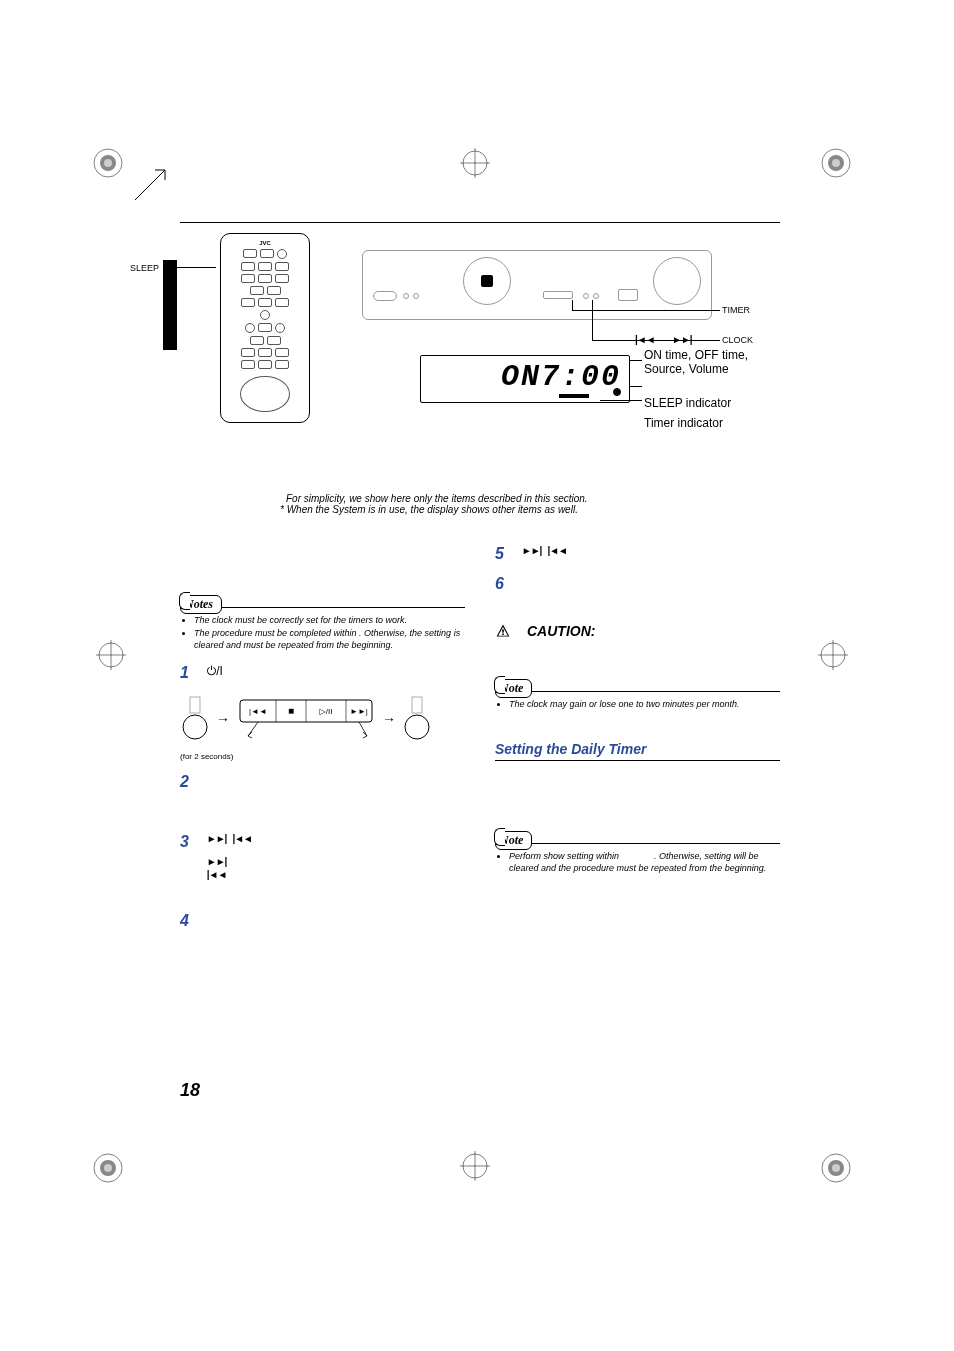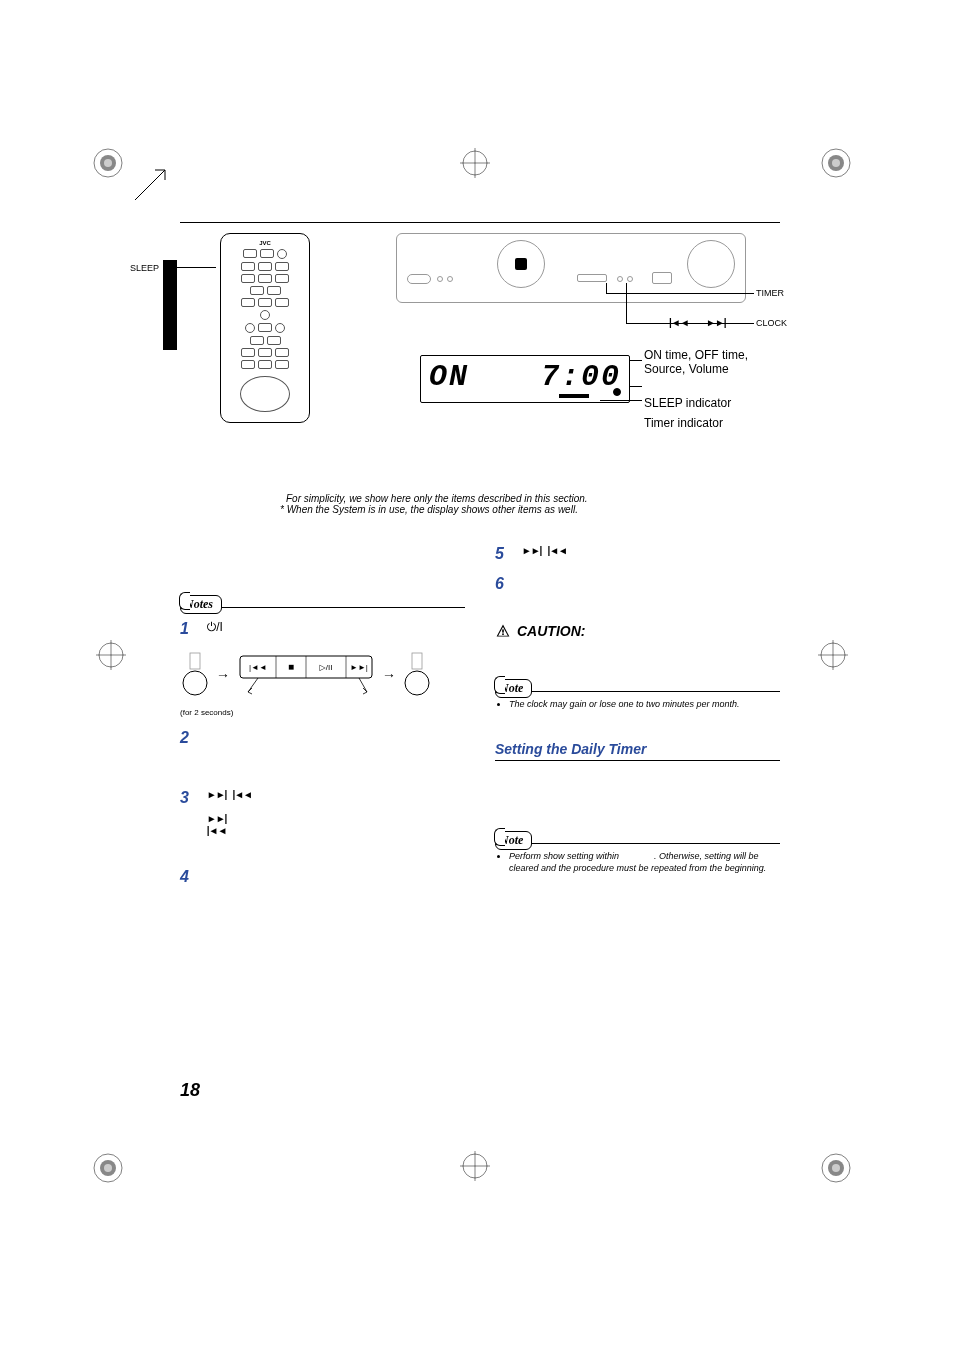--- a/index.html
+++ b/index.html
@@ -11,41 +11,41 @@
   .cross-mark { position: absolute; width: 30px; height: 30px; }
   
   
   .page { position: absolute; left: 180px; top: 220px; width: 600px; }
   
   
   .title-bar { background: #000; color: #fff; font-size: 30px; font-weight: bold; padding: 6px 14px; font-family: Arial Black, Arial, sans-serif; }
   .title-underline { border-bottom: 1px solid #000; margin-top: 2px; }
   
   
-  .diagrams { display: flex; margin-top: 10px; gap: 36px; }
+  .diagrams { display: flex; margin-top: 10px; gap: 2px; }
   .remote-box { position: relative; width: 160px; }
   .remote-label { position: absolute; left: -50px; top: 30px; font-size: 9px; }
   .remote-label-line { position: absolute; left: -4px; top: 34px; width: 40px; height: 1px; background: #000; }
   .remote { width: 90px; height: 190px; border: 1px solid #000; border-radius: 10px; margin-left: 40px; background: #fff; padding: 6px; display: flex; flex-direction: column; gap: 3px; }
   .remote .brand { font-size: 6px; text-align: center; font-weight: bold; }
   .remote .row { display: flex; gap: 3px; justify-content: center; }
   .rbtn { width: 14px; height: 9px; border: 0.5px solid #555; border-radius: 2px; }
   .rbtn.round { border-radius: 50%; width: 10px; height: 10px; }
   .dpad { position: relative; width: 50px; height: 50px; margin: 4px auto; border: 1px solid #555; border-radius: 50%; }
   
   
-  .unit-box { position: relative; flex: 1; }
+  .unit-box { position: relative; flex: 1; margin-top: 17px; }
   .unit-top { width: 350px; height: 70px; border: 1px solid #999; border-radius: 6px; position: relative; margin-left: 20px; }
   .unit-label { position: absolute; font-size: 9px; }
   .leader { position: absolute; background: #000; height: 1px; }
   .leader-v { position: absolute; background: #000; width: 1px; }
   
   
   .lcd { position: absolute; left: 240px; top: 135px; width: 210px; height: 48px; border: 1px solid #000; border-radius: 2px; padding: 4px 8px; }
-  .lcd-text { font-family: 'Courier New', monospace; font-size: 30px; font-weight: bold; letter-spacing: 2px; display: flex; justify-content: space-between; font-style: italic; }
+  .lcd-text { font-family: 'Courier New', monospace; font-size: 30px; font-weight: bold; letter-spacing: 2px; display: flex; justify-content: flex-end; font-style: italic; }
   .lcd-bar { position: absolute; bottom: 4px; right: 40px; width: 30px; height: 4px; background: #000; }
   .lcd-clock { position: absolute; bottom: 6px; right: 8px; width: 8px; height: 8px; border: 1px solid #000; border-radius: 50%; background: #000; }
   .lcd-callout { position: absolute; font-size: 12px; left: 464px; }
   .lcd-leader { position: absolute; height: 1px; background: #000; }
   
   
   .footnote { font-style: italic; font-size: 10px; margin-top: 30px; margin-left: 100px; }
   
   
   .columns { display: flex; gap: 30px; margin-top: 30px; }
@@ -66,21 +66,21 @@
   .step-num { display: inline-block; font-size: 16px; font-weight: bold; font-style: italic; color: #2a4b9b; width: 20px; vertical-align: top; }
   .step-body { display: inline-block; width: calc(100% - 24px); vertical-align: top; }
   .step-icons { display: inline-flex; align-items: center; gap: 6px; margin-left: 4px; font-size: 12px; }
   
   
   .process { display: flex; align-items: center; gap: 6px; margin: 10px 0; }
   .process .arrow { font-size: 14px; }
   .process svg { display: block; }
   
   
-  .caution { font-size: 14px; font-weight: bold; font-style: italic; display: flex; align-items: center; gap: 6px; margin-top: 30px; }
+  .caution { font-size: 14px; font-weight: bold; font-style: italic; display: flex; align-items: center; gap: 16px; margin-top: 30px; }
   .caution-tri { width: 16px; height: 16px; }
   
   
   .page-num { position: absolute; left: 180px; bottom: 250px; font-size: 18px; font-weight: bold; font-style: italic; }
   
   .black-tab { position: absolute; left: 163px; top: 260px; width: 14px; height: 90px; background: #000; }
   
   
   .trans { font-size: 10px; font-weight: bold; letter-spacing: -1px; }
 </style>
@@ -265,20 +265,24 @@
     <div>* When the System is in use, the display shows other items as well.</div>
   </div>
 
   <div class="columns">
 
     <div class="col">
       <div style="height:50px;"></div>
       
       <span class="note-label">Notes</span>
       <div class="note-rule"></div>
+      <ul class="note-text">
+        <li>The clock must be correctly set for the timers to work.</li>
+        <li>The procedure must be completed within                  . Otherwise, the setting is cleared and must be repeated from the beginning.</li>
+      </ul>
 
       <div class="step">
         <span class="step-num">1</span>
         <span class="step-body">
           <span class="step-icons">⏻/I</span>
         </span>
       </div>
 
       
       <div class="process">

